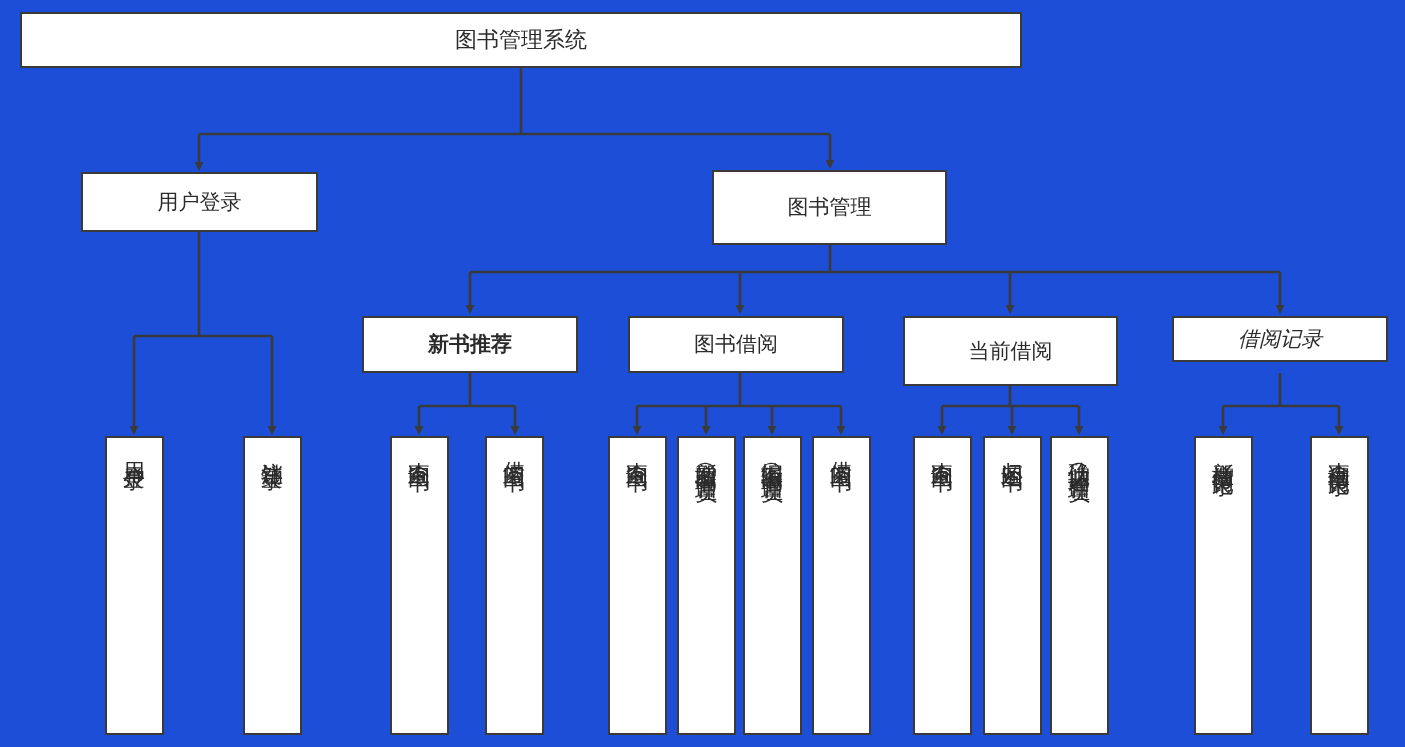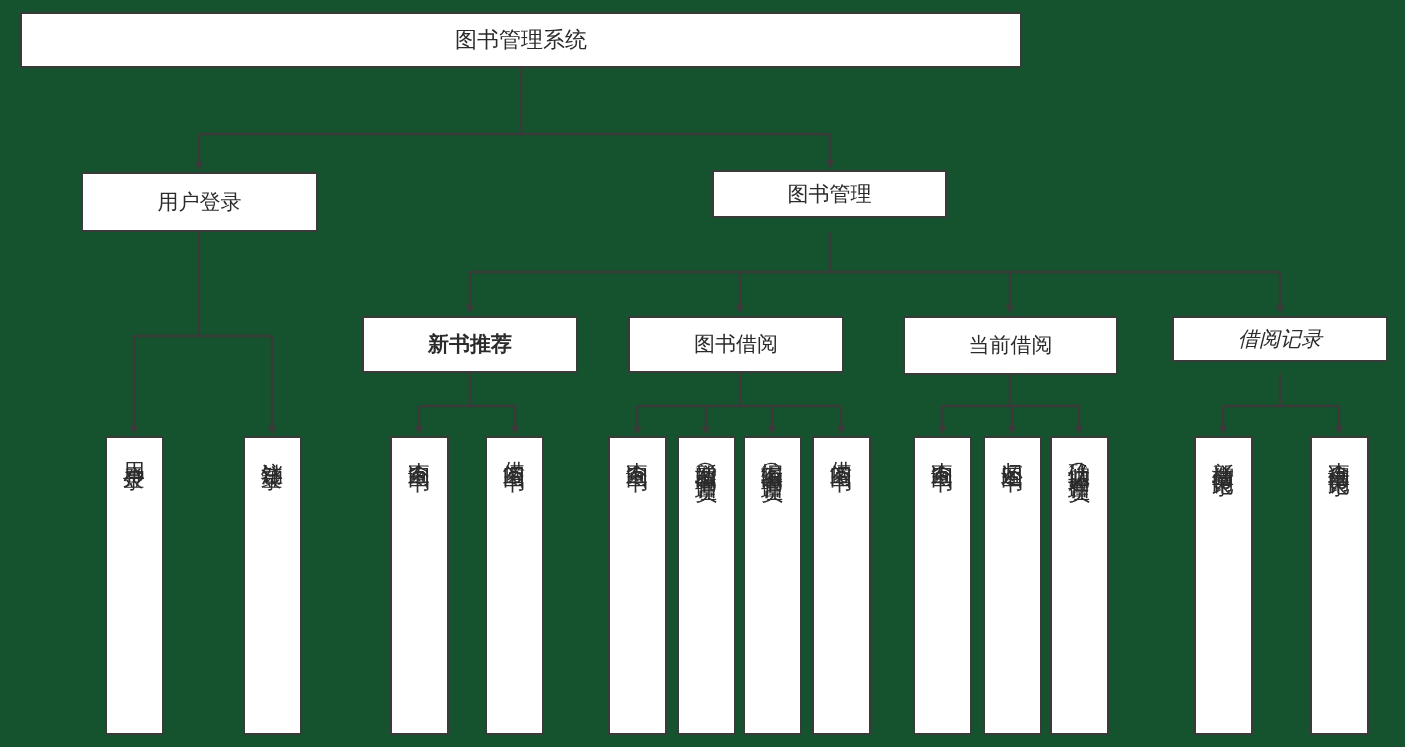--- a/index.html
+++ b/index.html
@@ -1,17 +1,17 @@
 <!DOCTYPE html>
 <html><head>
 <meta charset="utf-8">
 <style>
   html,body{margin:0;padding:0;background:#ffffff;}
   body{font-family:"Liberation Sans","DejaVu Sans",sans-serif;}
-  #canvas{position:relative;width:1405px;height:747px;background:#14532d;overflow:hidden;}
+  #canvas{position:relative;width:1405px;height:747px;background:#1d4ed8;overflow:hidden;}
   svg#wires{position:absolute;left:0;top:0;width:1405px;height:747px;}
   .node{position:absolute;box-sizing:border-box;background:#ffffff;border:2px solid #3a3a3a;
         display:flex;align-items:center;justify-content:center;color:#2b2b2b;}
   .node .lbl{display:block;text-align:center;line-height:1.18;}
   .h-node .lbl{font-size:21px;}
   .v-node{padding:6px 0;align-items:flex-start;}
   .v-node .lbl{writing-mode:vertical-rl;text-orientation:upright;font-size:22px;
                letter-spacing:3px;line-height:1.05;margin:0 auto;}
   #root.node .lbl{font-size:22px;}
   .watermark{position:absolute;right:8px;bottom:4px;font-size:17px;color:#b9b9b9;
@@ -72,31 +72,31 @@
     </g>
   </svg>
 
   <div class="node h-node" id="root" style="left:20px;top:12px;width:1002px;height:56px;">
     <span class="lbl">图书管理系统</span>
   </div>
 
   <div class="node h-node" style="left:81px;top:172px;width:237px;height:60px;">
     <span class="lbl">用户登录</span>
   </div>
-  <div class="node h-node" style="left:712px;top:170px;width:235px;height:48px;">
+  <div class="node h-node" style="left:712px;top:170px;width:235px;height:75px;">
     <span class="lbl">图书管理</span>
   </div>
 
   <div class="node h-node" style="left:362px;top:316px;width:216px;height:57px;font-weight:bold;">
     <span class="lbl">新书推荐</span>
   </div>
   <div class="node h-node" style="left:628px;top:316px;width:216px;height:57px;">
     <span class="lbl">图书借阅</span>
   </div>
-  <div class="node h-node" style="left:903px;top:316px;width:215px;height:59px;">
+  <div class="node h-node" style="left:903px;top:316px;width:215px;height:70px;">
     <span class="lbl">当前借阅</span>
   </div>
   <div class="node h-node" style="left:1172px;top:316px;width:216px;height:46px;font-style:italic;">
     <span class="lbl">借阅记录</span>
   </div>
 
   <div class="node v-node" style="left:105px;top:436px;width:59px;height:299px;">
     <span class="lbl">用户登录</span>
   </div>
   <div class="node v-node" style="left:243px;top:436px;width:59px;height:299px;">

